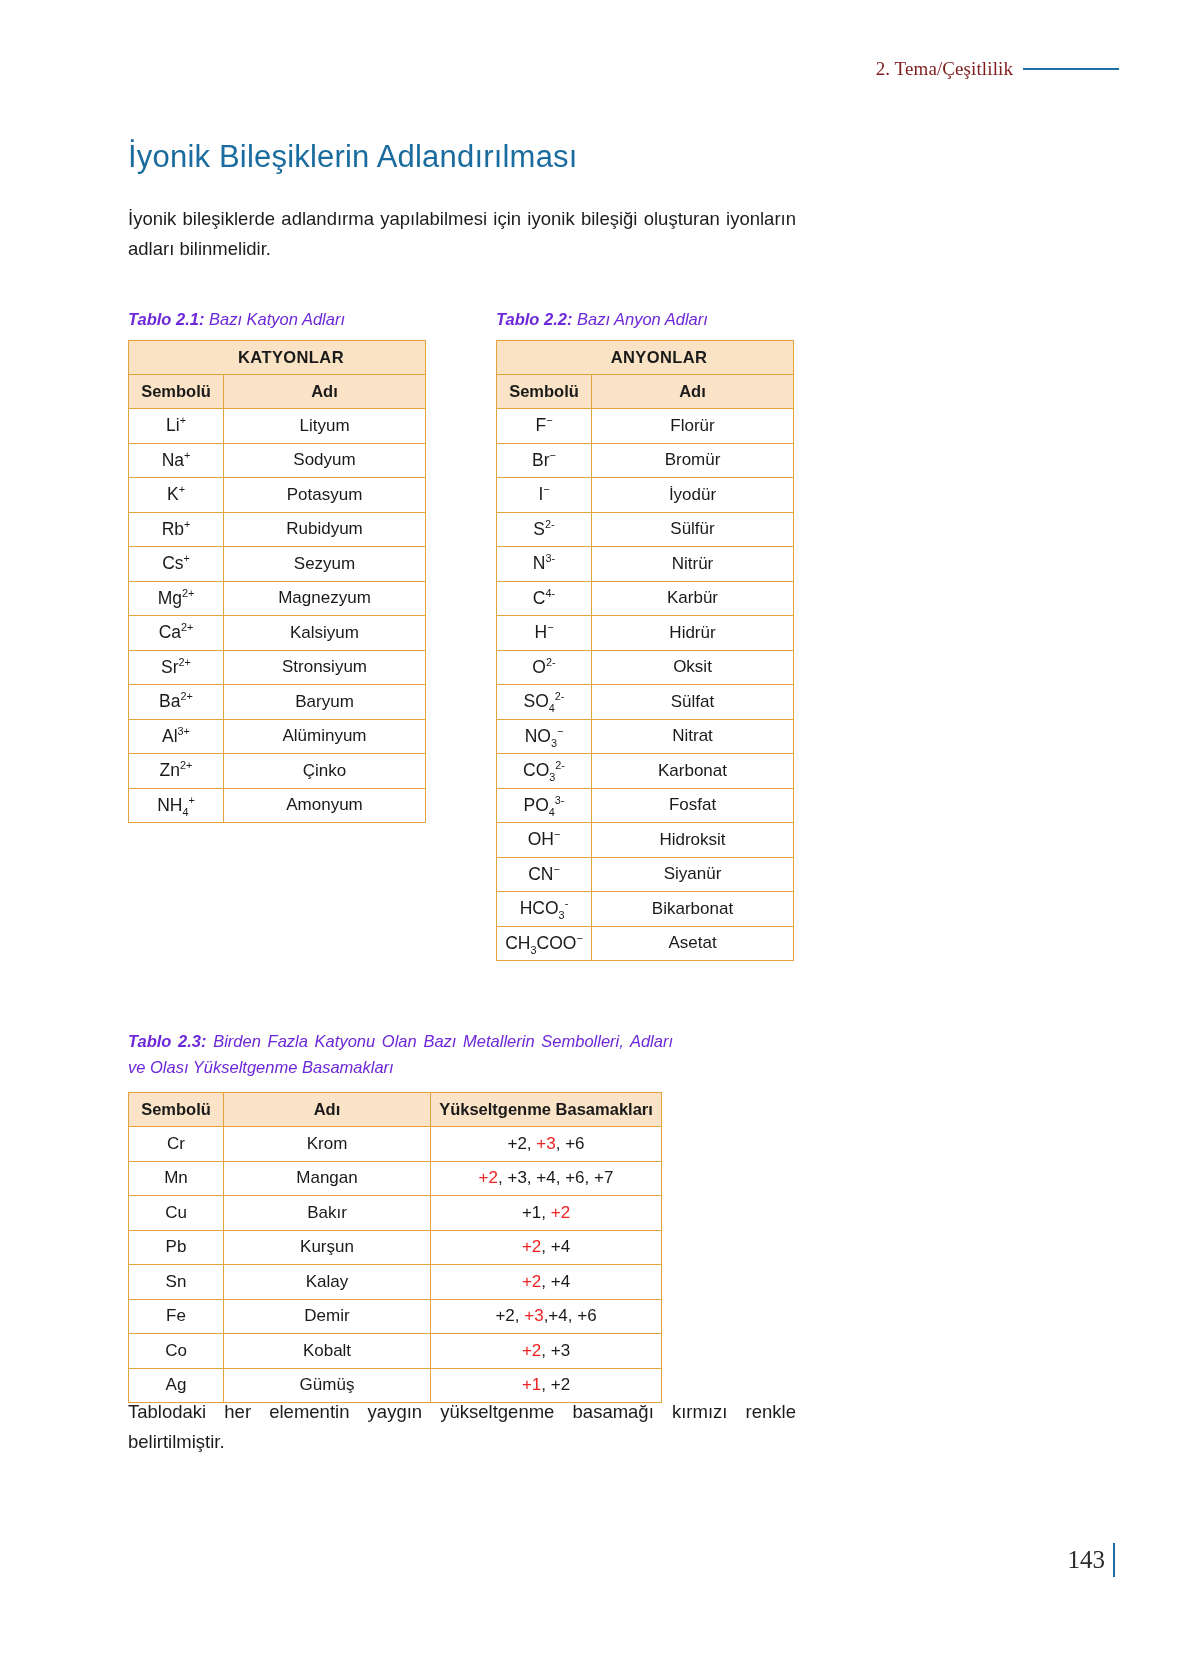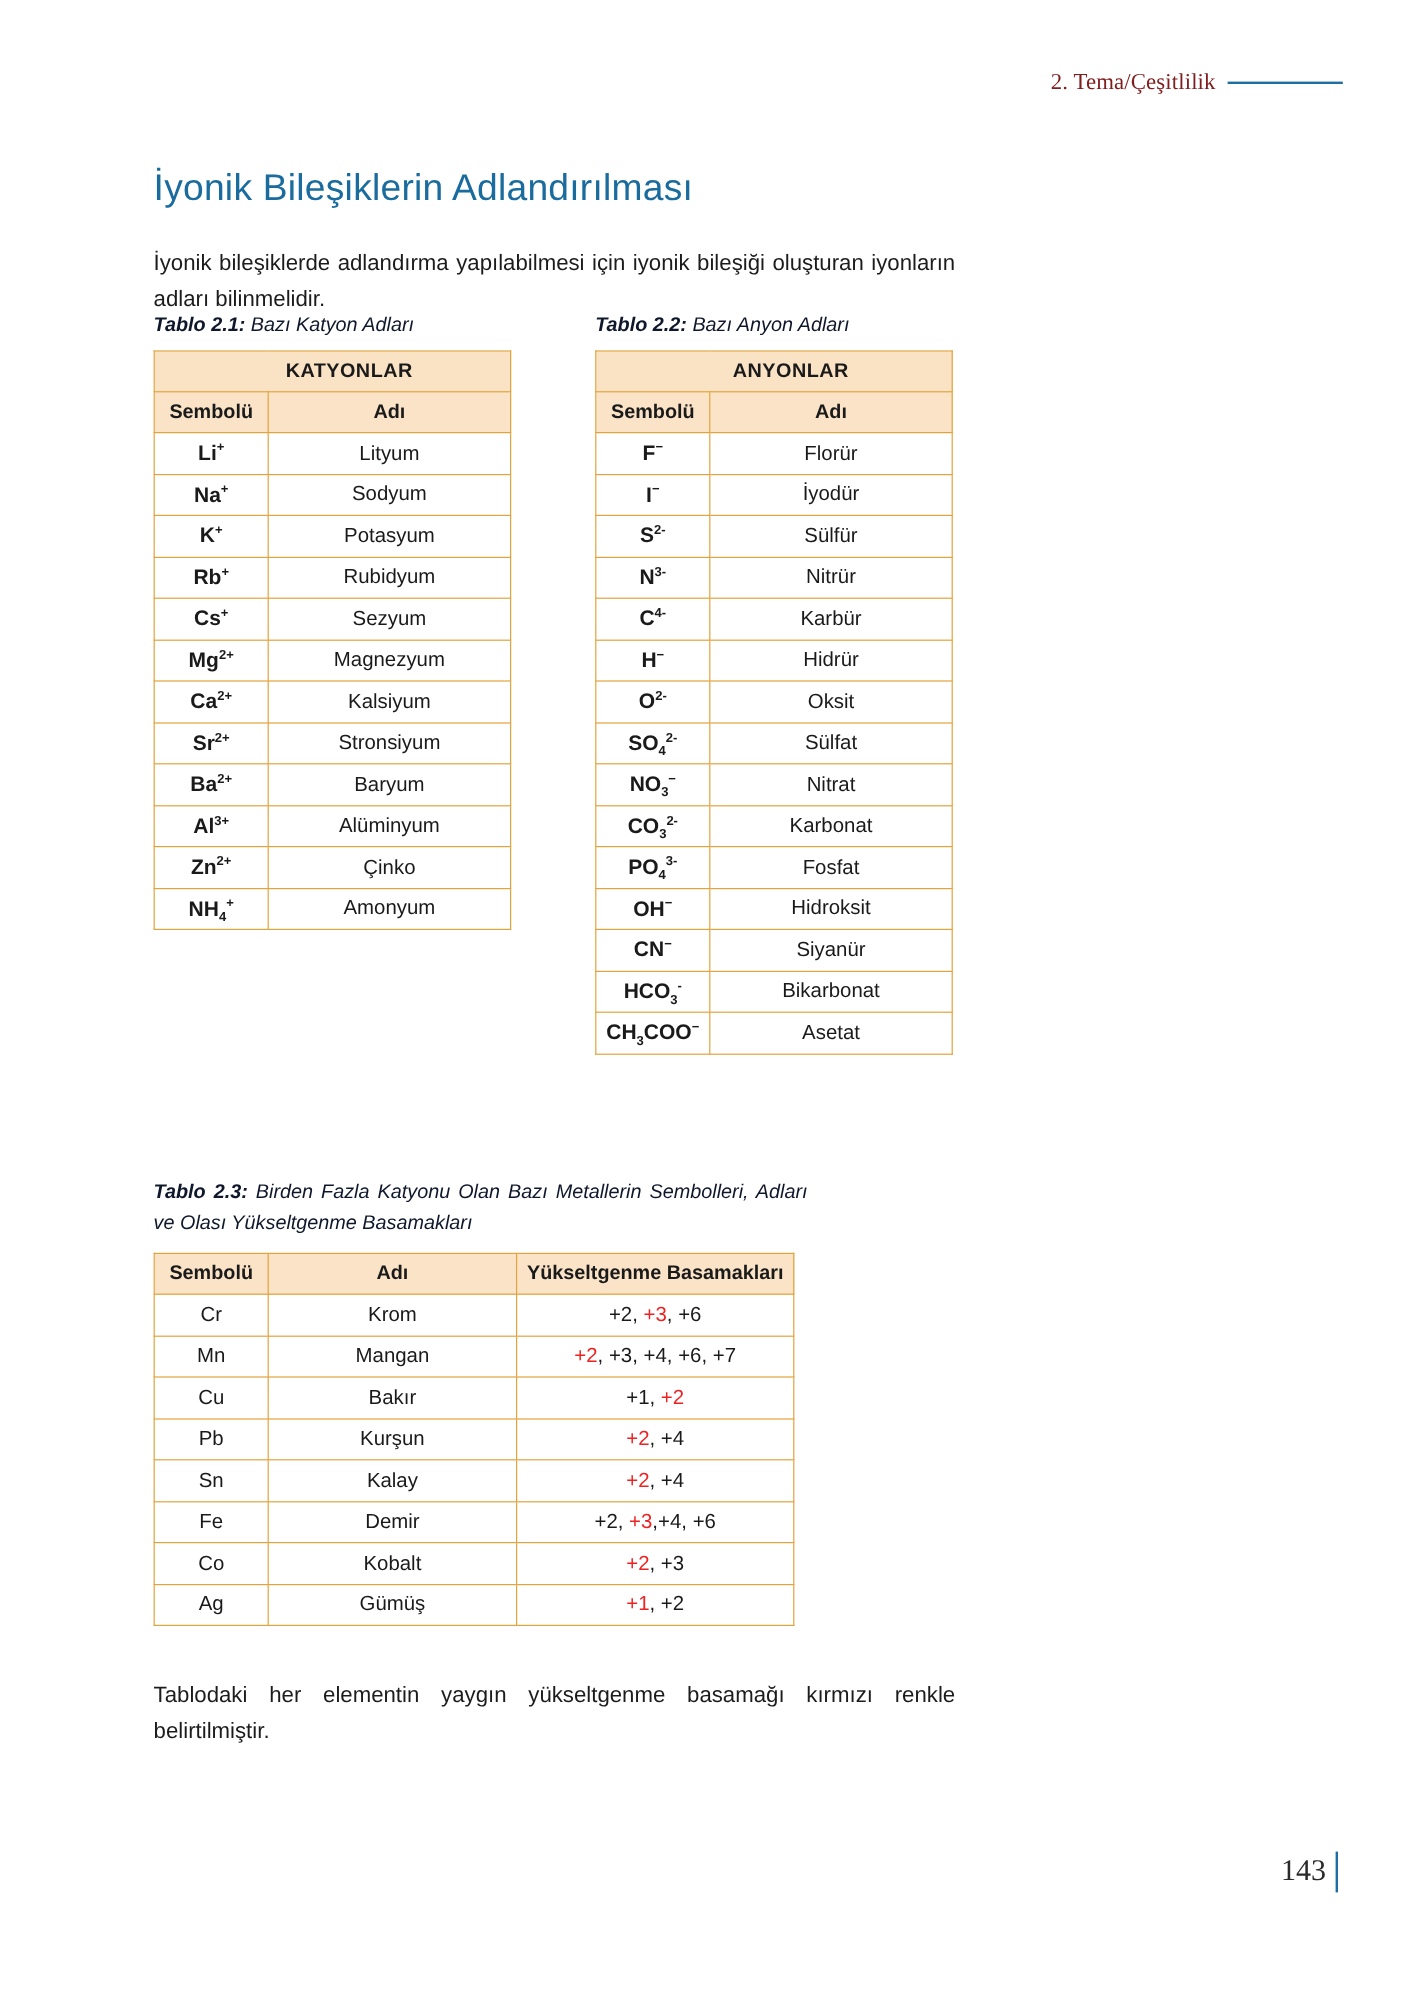--- a/index.html
+++ b/index.html
@@ -67,22 +67,23 @@
     font-size: 18.5px;
     line-height: 30px;
     color: #1c1c1c;
     text-align: justify;
   }
 
   
   .caption {
     font-size: 16.5px;
     font-style: italic;
-    color: #0f172a;
+    color: #6d28d9;
     line-height: 26px;
+    margin-top: 48px;
   }
   .caption b {
     font-style: italic;
     font-weight: bold;
   }
 
   
   table.tbl {
     border-collapse: collapse;
     table-layout: fixed;
@@ -105,21 +106,21 @@
     letter-spacing: 0.4px;
     height: 33px;
     padding-left: 28px;
   }
   table.tbl th.colhead {
     background: #fae3c6;
     font-weight: bold;
     font-size: 16.5px;
     height: 33px;
   }
-  table.tbl td.sym { font-size: 17.5px; font-weight: bold; }
+  table.tbl td.sym { font-size: 17.5px; }
   sup, sub {
     font-size: 62%;
     line-height: 0;
   }
   sup { vertical-align: super; }
   sub { vertical-align: sub; }
 
   
   #block-21 {
     position: absolute;
@@ -300,20 +301,24 @@
           <th class="colhead">Sembolü</th>
           <th class="colhead">Adı</th>
         </tr>
       </thead>
       <tbody>
           <tr>
             <td class="sym">F<sup>−</sup></td>
             <td>Florür</td>
           </tr>
           <tr>
+            <td class="sym">Br<sup>−</sup></td>
+            <td>Bromür</td>
+          </tr>
+          <tr>
             <td class="sym">I<sup>−</sup></td>
             <td>İyodür</td>
           </tr>
           <tr>
             <td class="sym">S<sup>2-</sup></td>
             <td>Sülfür</td>
           </tr>
           <tr>
             <td class="sym">N<sup>3-</sup></td>
             <td>Nitrür</td>

